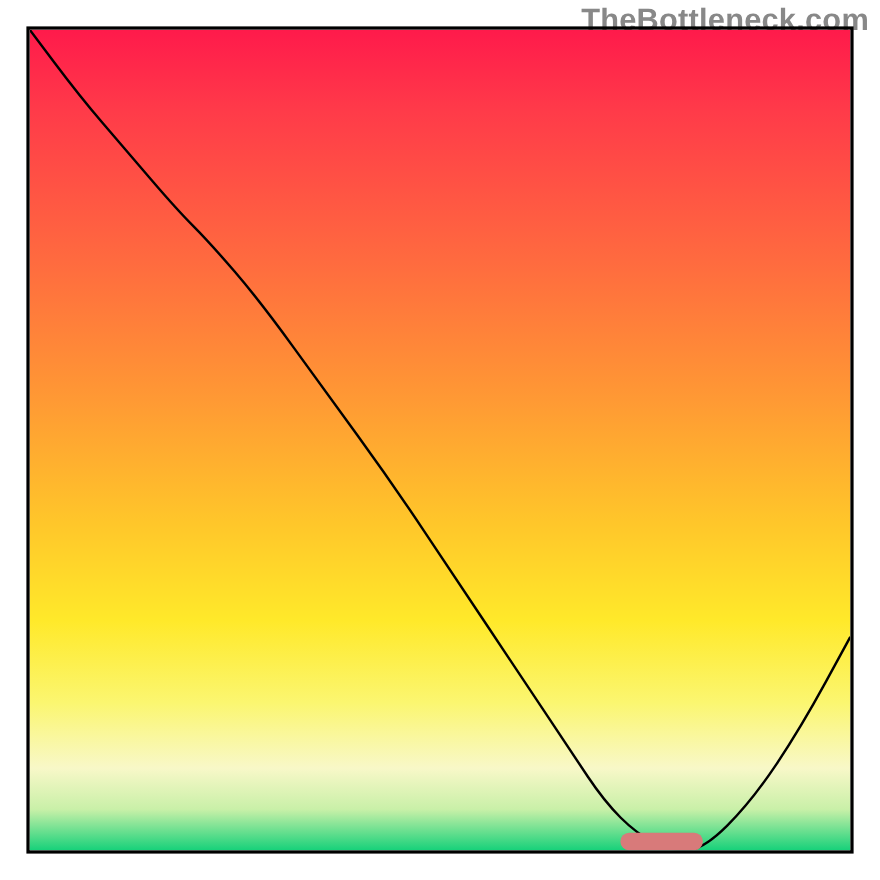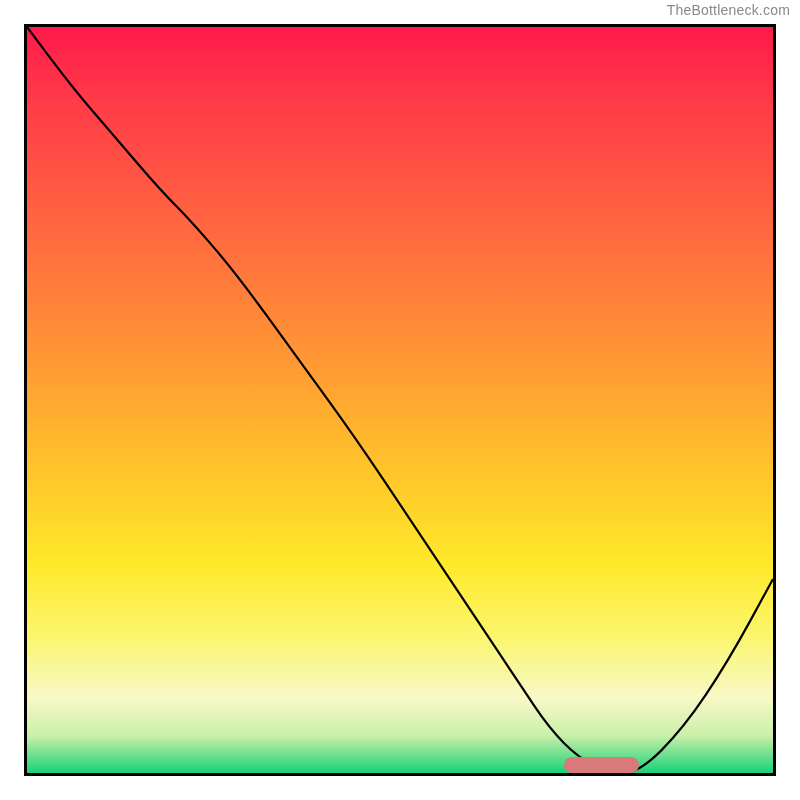--- a/index.html
+++ b/index.html
@@ -13,22 +13,22 @@
   }
   .stage {
     position: relative;
     width: 800px;
     height: 800px;
   }
   .watermark {
     position: absolute;
     top: 2px;
     right: 10px;
-    font-size: 14px;
-    font-weight: 400;
+    font-size: 28px;
+    font-weight: 700;
     color: #888888;
     letter-spacing: 0.2px;
     user-select: none;
   }
   .plot-frame {
     position: absolute;
     left: 24px;
     top: 24px;
     width: 752px;
     height: 752px;

